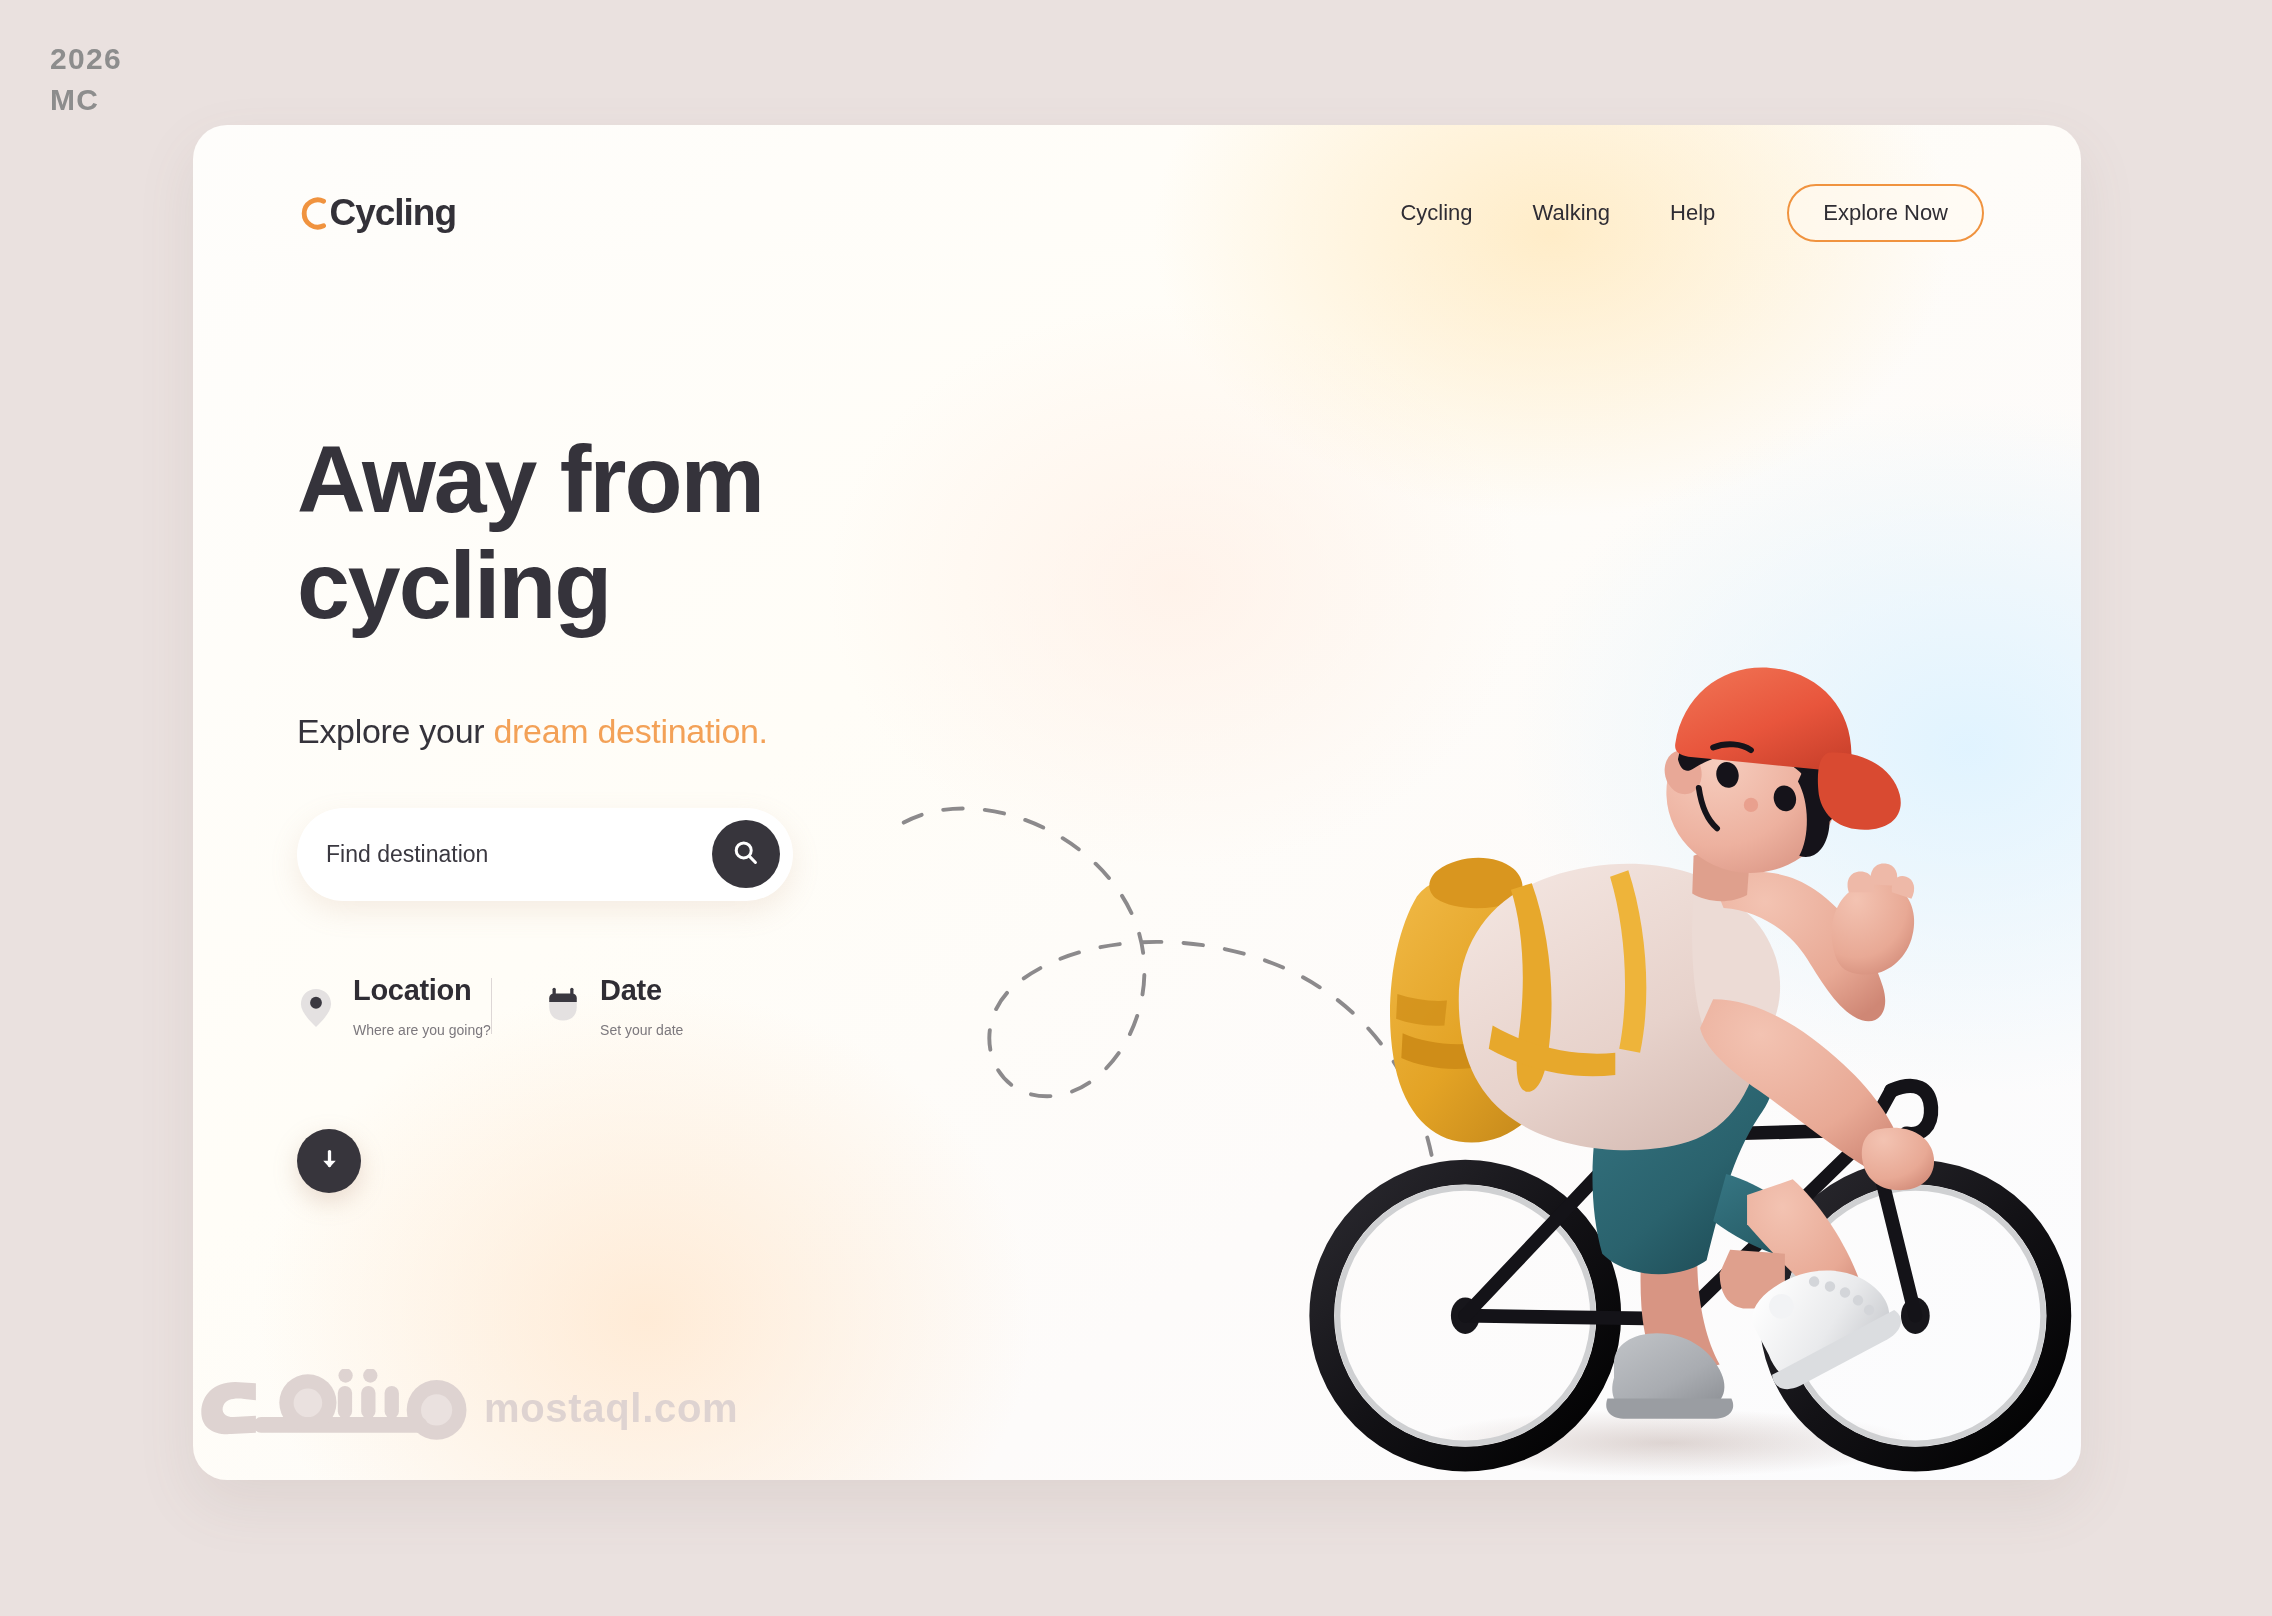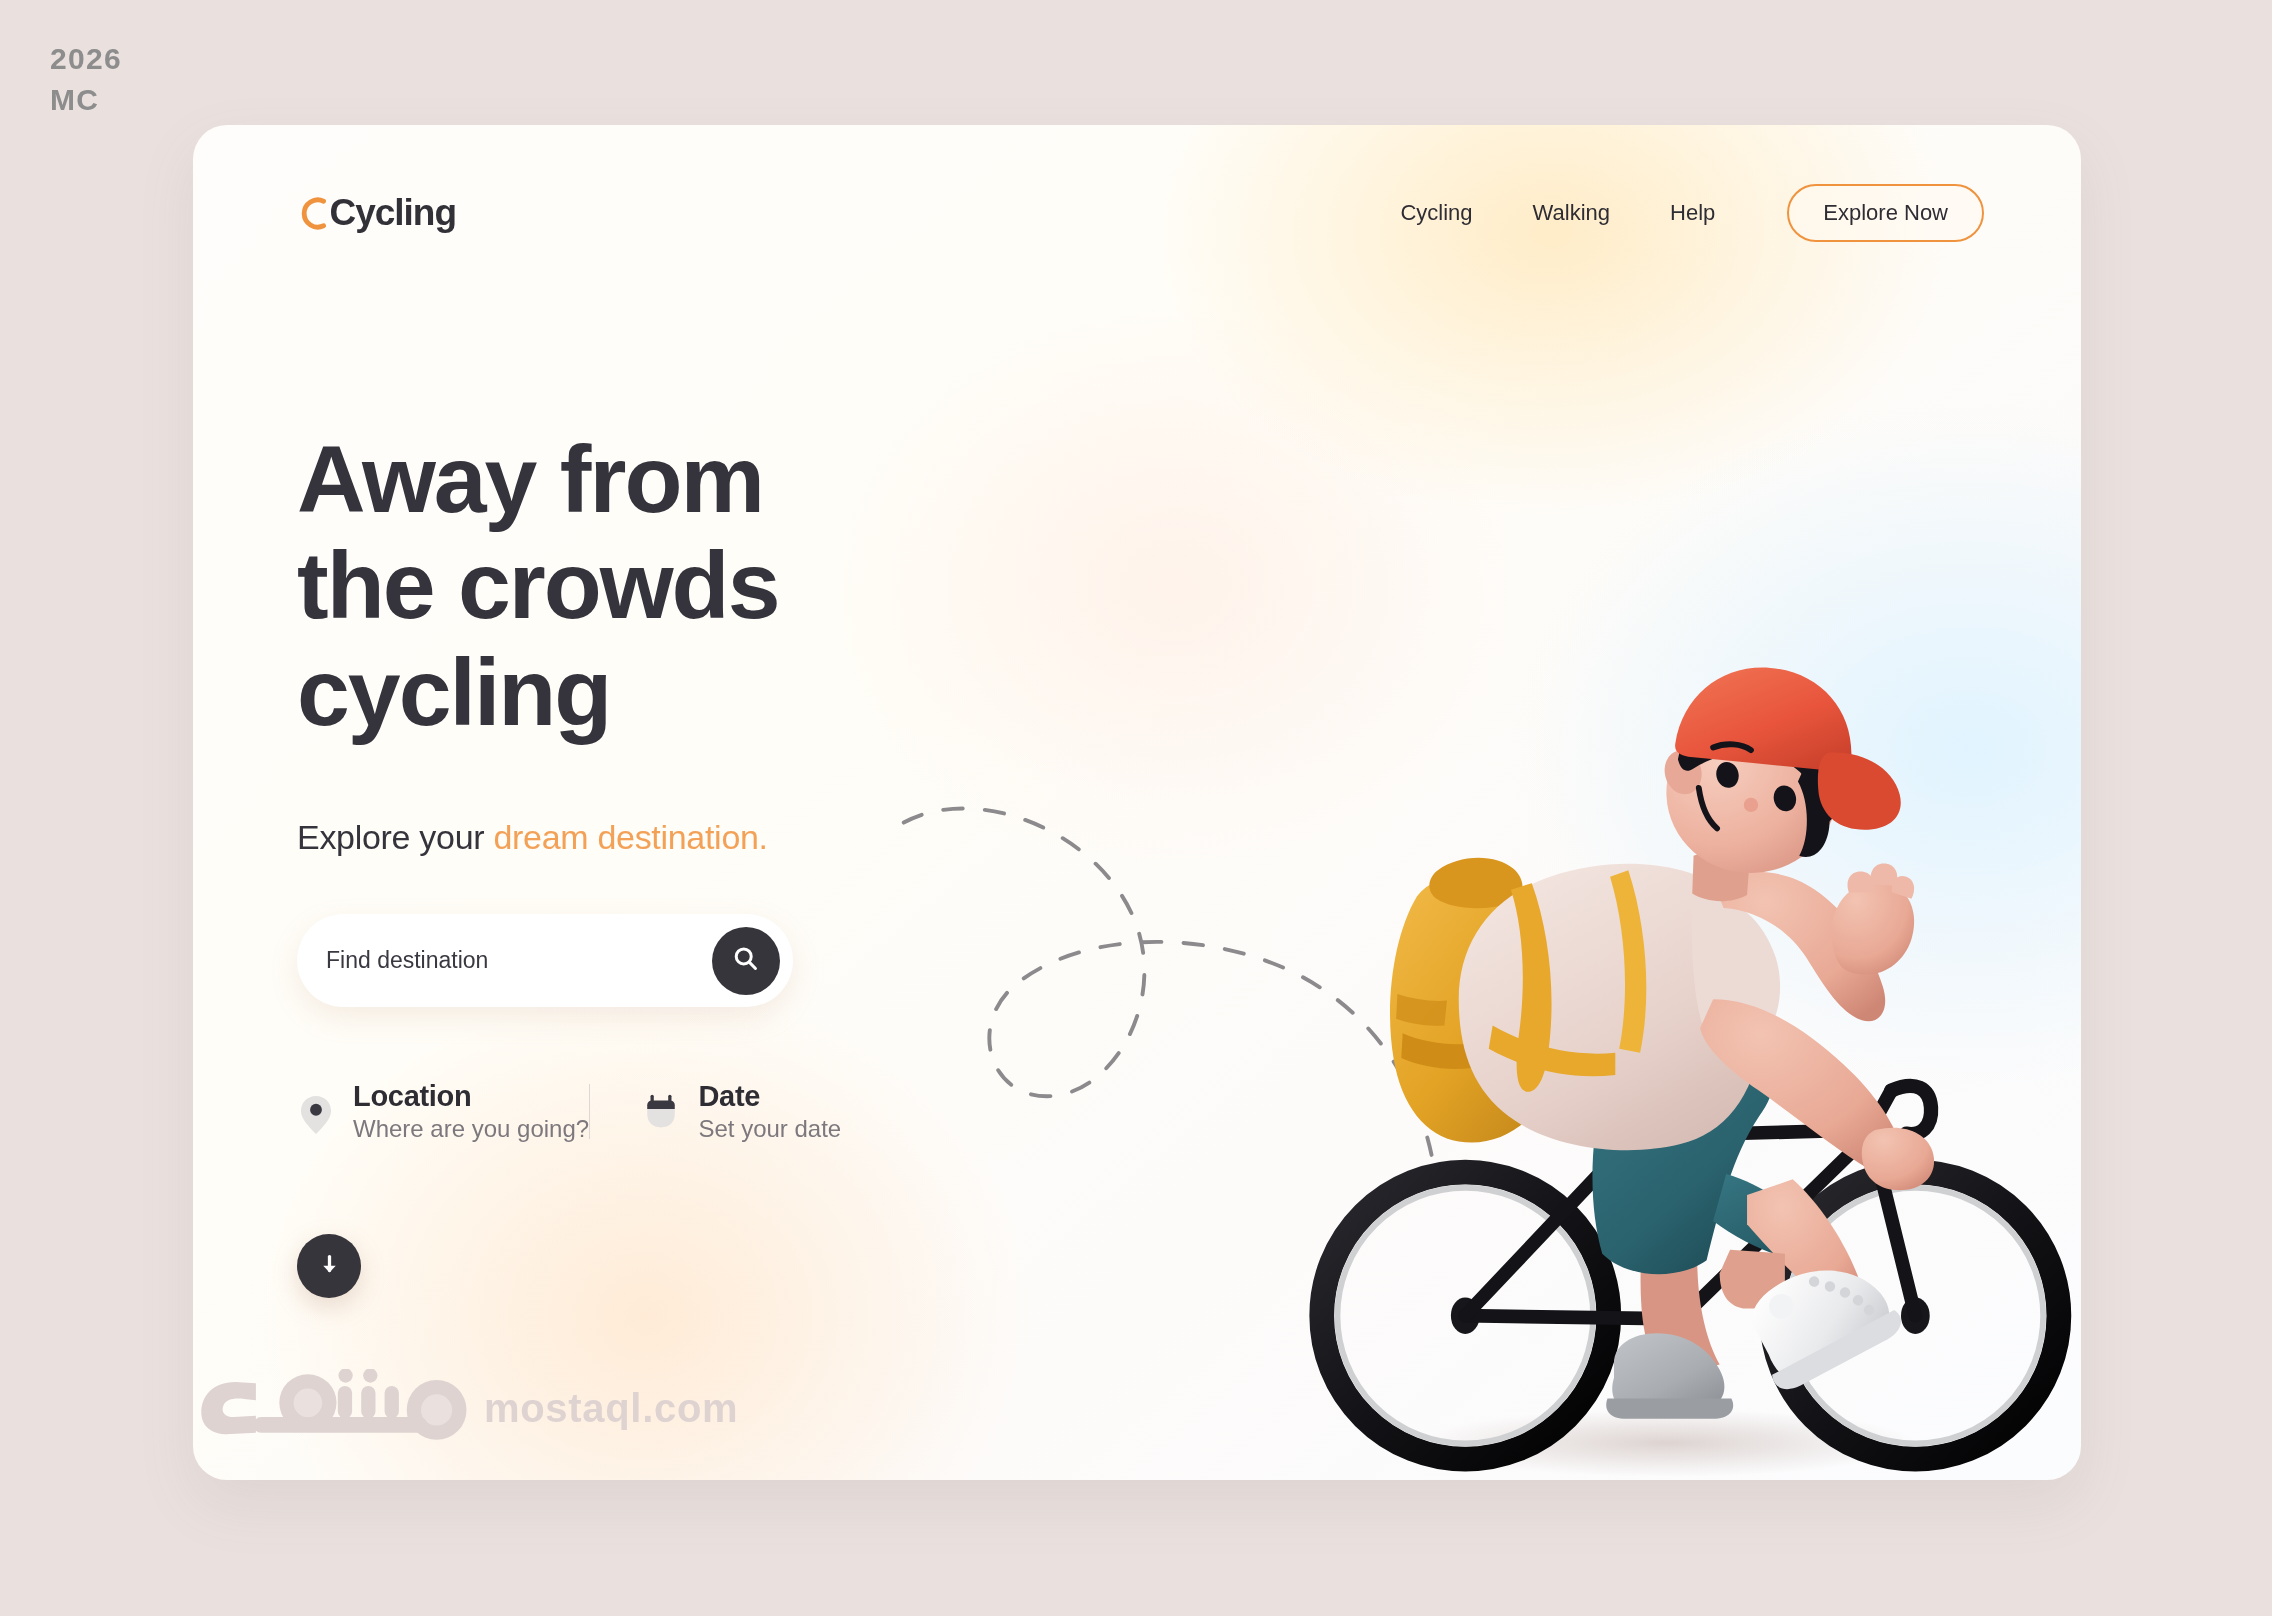--- a/index.html
+++ b/index.html
@@ -121,21 +121,21 @@
 
   
   .meta-row {
     margin-top: 73px;
     display: flex; align-items: stretch; gap: 0;
   }
   .meta-item { display: flex; align-items: flex-start; gap: 18px; cursor: pointer; }
   .meta-item.second { padding-left: 52px; }
   .meta-icon { width: 38px; height: 46px; flex: none; margin-top: 11.7px; }
   .meta-title { font-size: 29px; font-weight: 700; color: #2f2d34; letter-spacing: -0.3px; }
-  .meta-sub { font-size: 24px; color: #7c787d; margin-top: 2px; white-space: nowrap; }
+  .meta-sub { font-size: 14px; color: #7c787d; margin-top: 15px; white-space: nowrap; }
   .meta-divider { width: 1.3px; background: #ddd7d6; margin: 3.9px 0 3.9px 0; }
 
   
   .scroll-btn {
     margin-top: 91px;
     width: 64px; height: 64px; border-radius: 50%;
     background: #37353c; border: none; cursor: pointer;
     display: flex; align-items: center; justify-content: center;
     box-shadow: 0 9px 25px rgba(180,140,110,0.28);
   }
@@ -190,21 +190,20 @@
 
   <svg class="dashed-path" viewBox="0 0 960 620" fill="none">
     <path d="M10 50 C 120 -10 300 60 360 190 C 420 320 330 470 230 470 C 140 470 110 360 180 300
              C 270 225 430 215 560 260 C 700 308 790 420 820 560" stroke="#8c8a8c" stroke-width="6" stroke-linecap="round" stroke-dasharray="30 34"></path>
   </svg>
 
   <div class="content">
 
     <h1 class="headline">
       <span>Away from</span>
-      <span>the crowds</span>
       <span>cycling</span>
     </h1>
 
     <p class="subtitle"><span>Explore your </span><span class="accent">dream destination.</span></p>
 
     <div class="searchbar">
       <input class="search-input" type="text" placeholder="Find destination" style="">
       <button class="search-btn">
         <span>
           <svg width="30" height="30" viewBox="0 0 46 46" fill="none">

